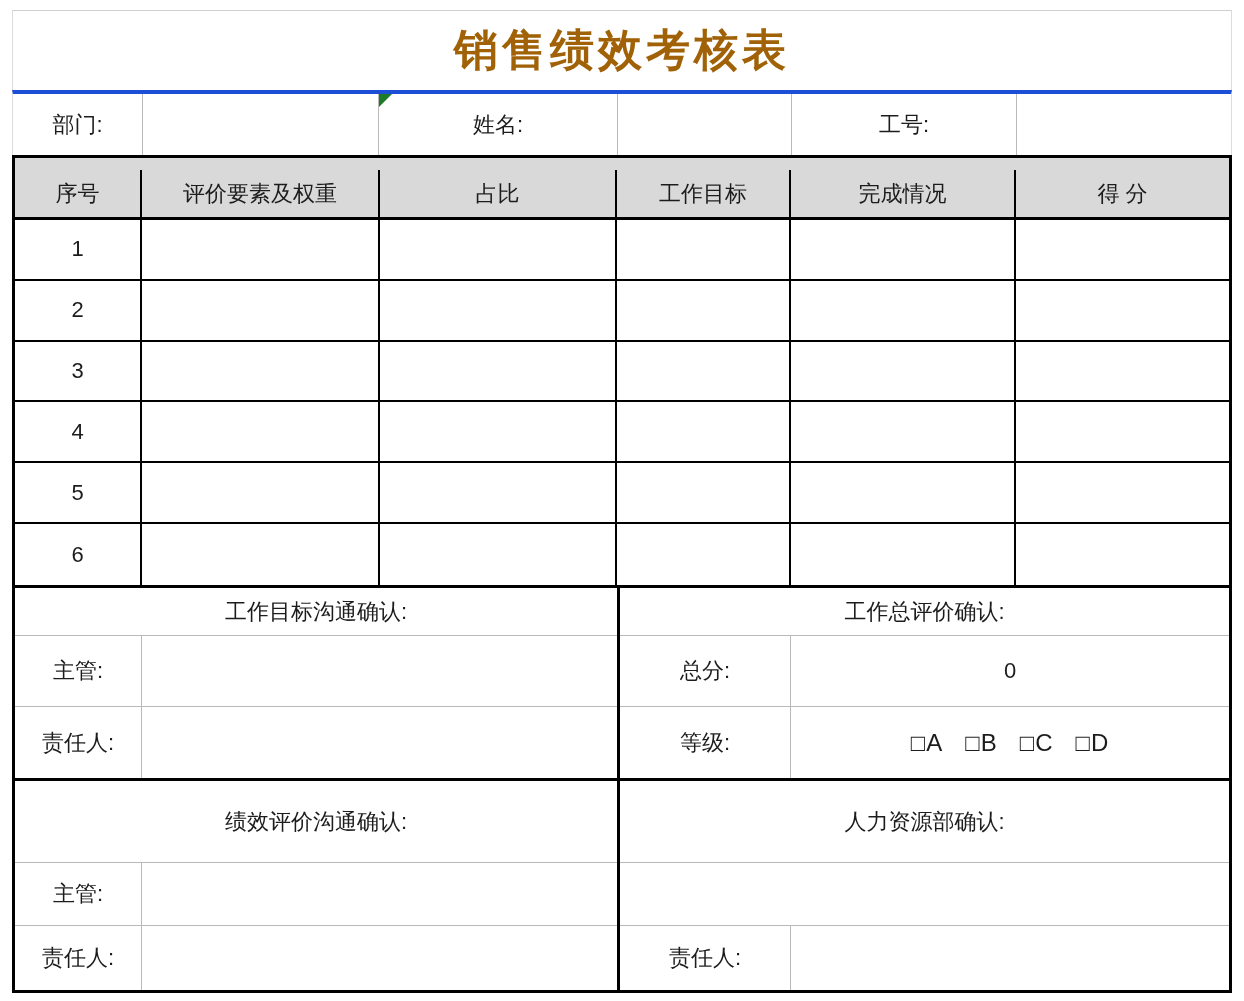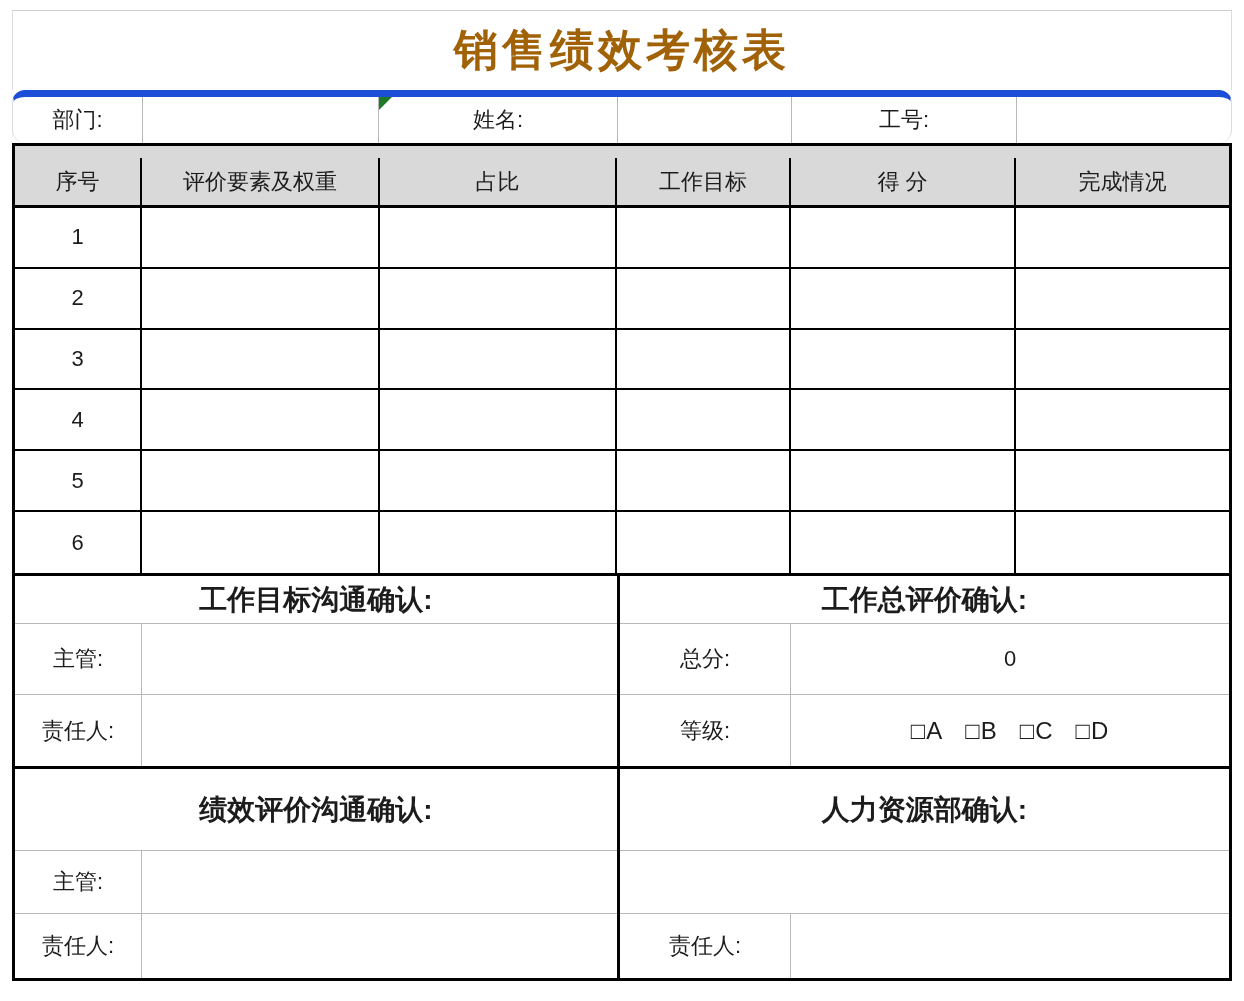--- a/index.html
+++ b/index.html
@@ -13,23 +13,23 @@
   
   .title-row{
     height:80px;box-sizing:border-box;
     border-top:1px solid #cfcfcf;border-left:1px solid #dcdcdc;border-right:1px solid #dcdcdc;
     display:flex;align-items:center;justify-content:center;
   }
   .title-row .title{font-size:44px;font-weight:800;letter-spacing:4px;color:#a16207;}
 
   
   .info-row{
-    height:53px;box-sizing:border-box;
-    border-top:7px solid #1d4ed8;border-left:1px solid #dcdcdc;border-right:1px solid #dcdcdc;
-    display:grid;grid-template-columns:130px 236px 239px 174px 225px 1fr;border-radius:13px;
+    height:65px;box-sizing:border-box;
+    border-top:4px solid #1d4ed8;border-left:1px solid #dcdcdc;border-right:1px solid #dcdcdc;
+    display:grid;grid-template-columns:130px 236px 239px 174px 225px 1fr;
   }
   .info-row .cell{
     position:relative;border-right:1px solid #b9b9b9;
     display:flex;align-items:center;justify-content:center;font-size:22px;
   }
   .info-row .cell:last-child{border-right:none;}
   .flag{
     position:absolute;left:0;top:0;width:0;height:0;
     border-top:13px solid #1e7a28;border-right:13px solid transparent;
   }
@@ -58,21 +58,21 @@
     box-sizing:border-box;border-left:3px solid #000;border-right:3px solid #000;
     display:grid;grid-template-columns:605px 1fr;
   }
   .sec-mid{height:190px;}
   .sec-bottom{height:215px;border-top:3px solid #000;border-bottom:3px solid #000;}
   .half{display:grid;box-sizing:border-box;}
   .half-l{border-right:3px solid #000;}
   .sec-mid .half{grid-template-rows:47px 71px 1fr;}
   .sec-bottom .half{grid-template-rows:81px 63px 1fr;}
   .sec-head{
-    display:flex;align-items:center;justify-content:center;font-size:28px;font-weight:bold;
+    display:flex;align-items:center;justify-content:center;font-size:22px;
   }
   .sig-row{
     display:grid;border-top:1px solid #b9b9b9;
   }
   .half-l .sig-row{grid-template-columns:127px 1fr;}
   .half-r .sig-row{grid-template-columns:171px 1fr;}
   .sig-row>div{display:flex;align-items:center;justify-content:center;font-size:22px;}
   .sig-row>.lab{border-right:1px solid #b9b9b9;}
   .total-value{font-size:23px;}
   .grade-opts{display:flex;gap:22px;}
@@ -98,22 +98,22 @@
     <div class="cell">工号:</div>
     <div class="cell"></div>
   </div>
 
   <div class="main-table">
     <div class="t-row t-header">
       <div>序号</div>
       <div>评价要素及权重</div>
       <div>占比</div>
       <div>工作目标</div>
+      <div>完成情况</div>
       <div>得 分</div>
-      <div>完成情况</div>
     </div>
 
     <div class="t-row">
       <div class="row-no">1</div>
       <div></div>
       <div></div>
       <div></div>
       <div></div>
       <div></div>
     </div>

